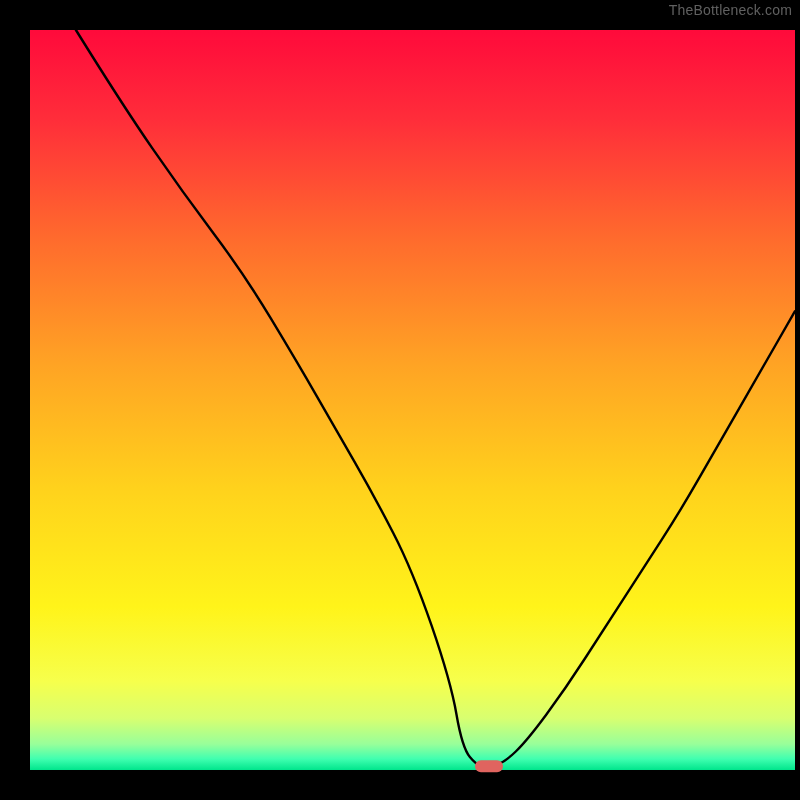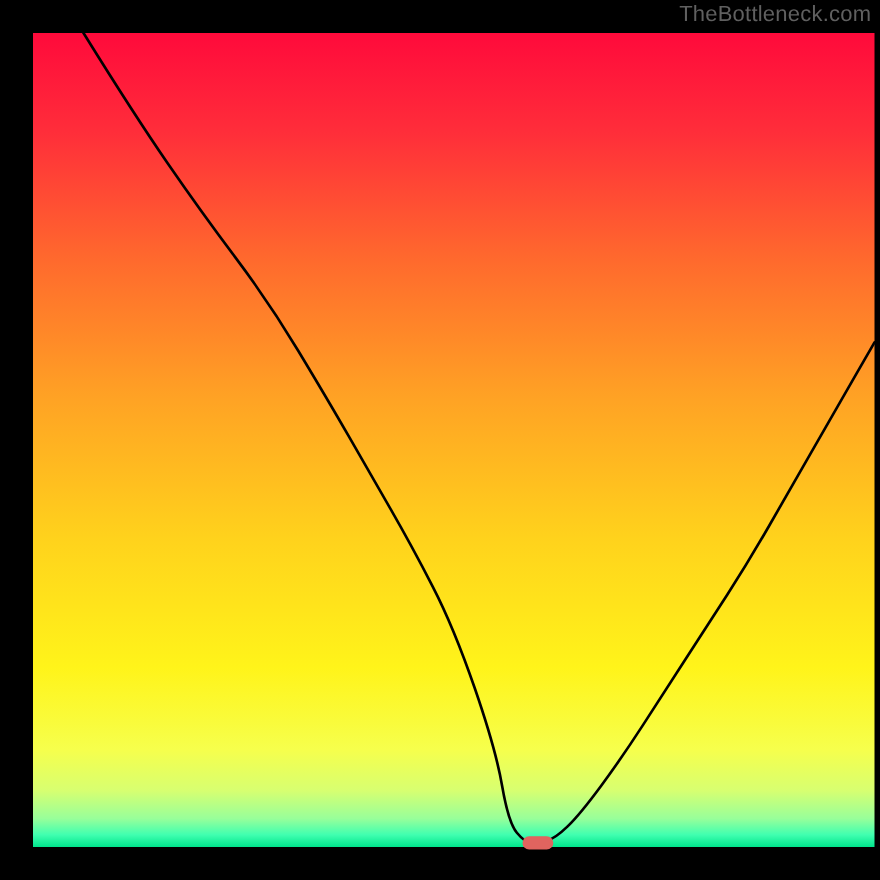--- a/index.html
+++ b/index.html
@@ -15,21 +15,21 @@
     width: 800px;
     height: 800px;
     background: #000;
   }
   .watermark {
     position: absolute;
     top: 2px;
     right: 8px;
     color: #606060;
     font-family: Arial, Helvetica, sans-serif;
-    font-size: 20px;
+    font-size: 14px;
     font-weight: 500;
     letter-spacing: 0.2px;
     z-index: 5;
   }
   svg.chart {
     position: absolute;
     left: 0;
     top: 0;
   }
 </style>

